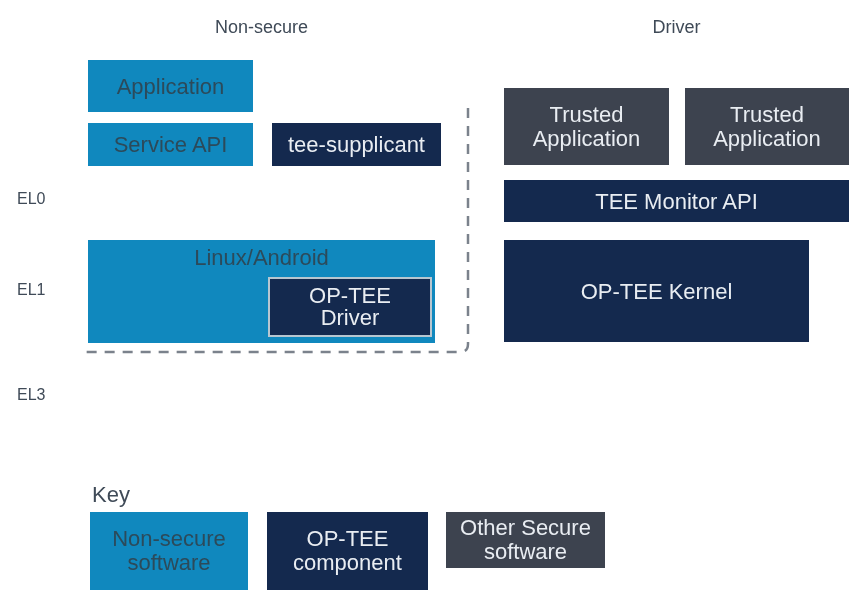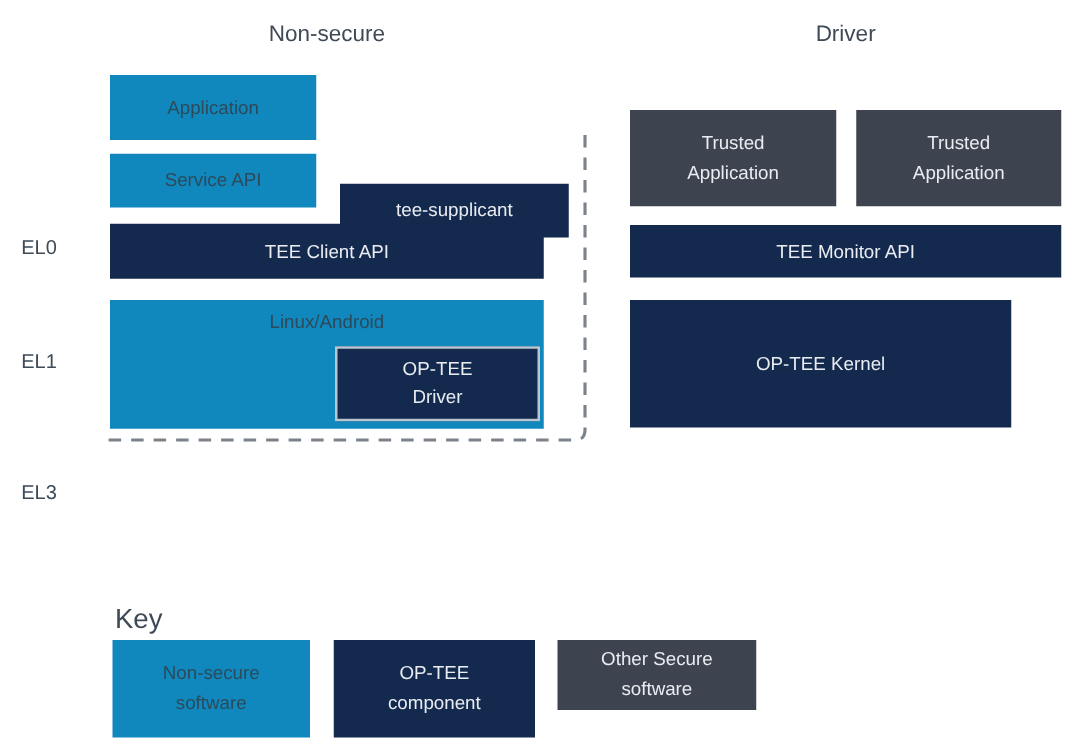--- a/index.html
+++ b/index.html
@@ -20,21 +20,21 @@
   }
   .abs{position:absolute;box-sizing:border-box;}
   .hdr{
     font-size:18px;color:var(--heading-text);text-align:center;
   }
   .el-label{
     font-size:16px;color:var(--heading-text);
   }
   .box{
     display:flex;align-items:center;justify-content:center;text-align:center;
-    font-size:15px;line-height:23px;white-space:pre-line;
+    font-size:22px;line-height:23px;white-space:pre-line;
   }
   .blue{background:var(--non-secure-blue);color:var(--dark-text);}
   .navy{background:var(--optee-navy);color:var(--light-text);}
   .gray{background:var(--secure-gray);color:var(--light-text);}
   .top-label{align-items:flex-start;padding-top:6px;text-align:right;}
   .dashed-svg{position:absolute;left:0;top:0;width:865px;height:601px;pointer-events:none;}
   .key-title{font-size:22px;color:var(--heading-text);}
 </style>
 </head>
 <body>
@@ -43,22 +43,21 @@
 
   <div class="abs hdr" style="left:88px;top:17px;width:347px;">Non-secure</div>
   <div class="abs hdr" style="left:504px;top:17px;width:345px;">Driver</div>
 
   <div class="abs el-label" style="left:17px;top:190px;">EL0</div>
   <div class="abs el-label" style="left:17px;top:281px;">EL1</div>
   <div class="abs el-label" style="left:17px;top:386px;">EL3</div>
 
   <div class="abs box blue" style="left:88px;top:60px;width:165px;height:52px;">Application</div>
   <div class="abs box blue" style="left:88px;top:123px;width:165px;height:43px;">Service API</div>
-  <div class="abs box navy" style="left:272px;top:123px;width:183px;height:43px;margin-top:24px;">tee-supplicant</div>
-  <div class="abs box navy" style="left:88px;top:179px;width:347px;height:44px;">TEE Client API</div>
+  <div class="abs box navy" style="left:272px;top:123px;width:169px;height:43px;">tee-supplicant</div>
 
   <div class="abs box blue top-label" style="left:88px;top:240px;width:347px;height:103px;">Linux/Android</div>
   <div class="abs box navy" style="left:268px;top:277px;width:164px;height:60px;border:2px solid var(--driver-border);line-height:22px;">OP-TEE
 Driver</div>
 
   <div class="abs box gray" style="left:504px;top:88px;width:165px;height:77px;line-height:24px;">Trusted
 Application</div>
   <div class="abs box gray" style="left:685px;top:88px;width:164px;height:77px;line-height:24px;">Trusted
 Application</div>
   <div class="abs box navy" style="left:504px;top:180px;width:345px;height:42px;">TEE Monitor API</div>

